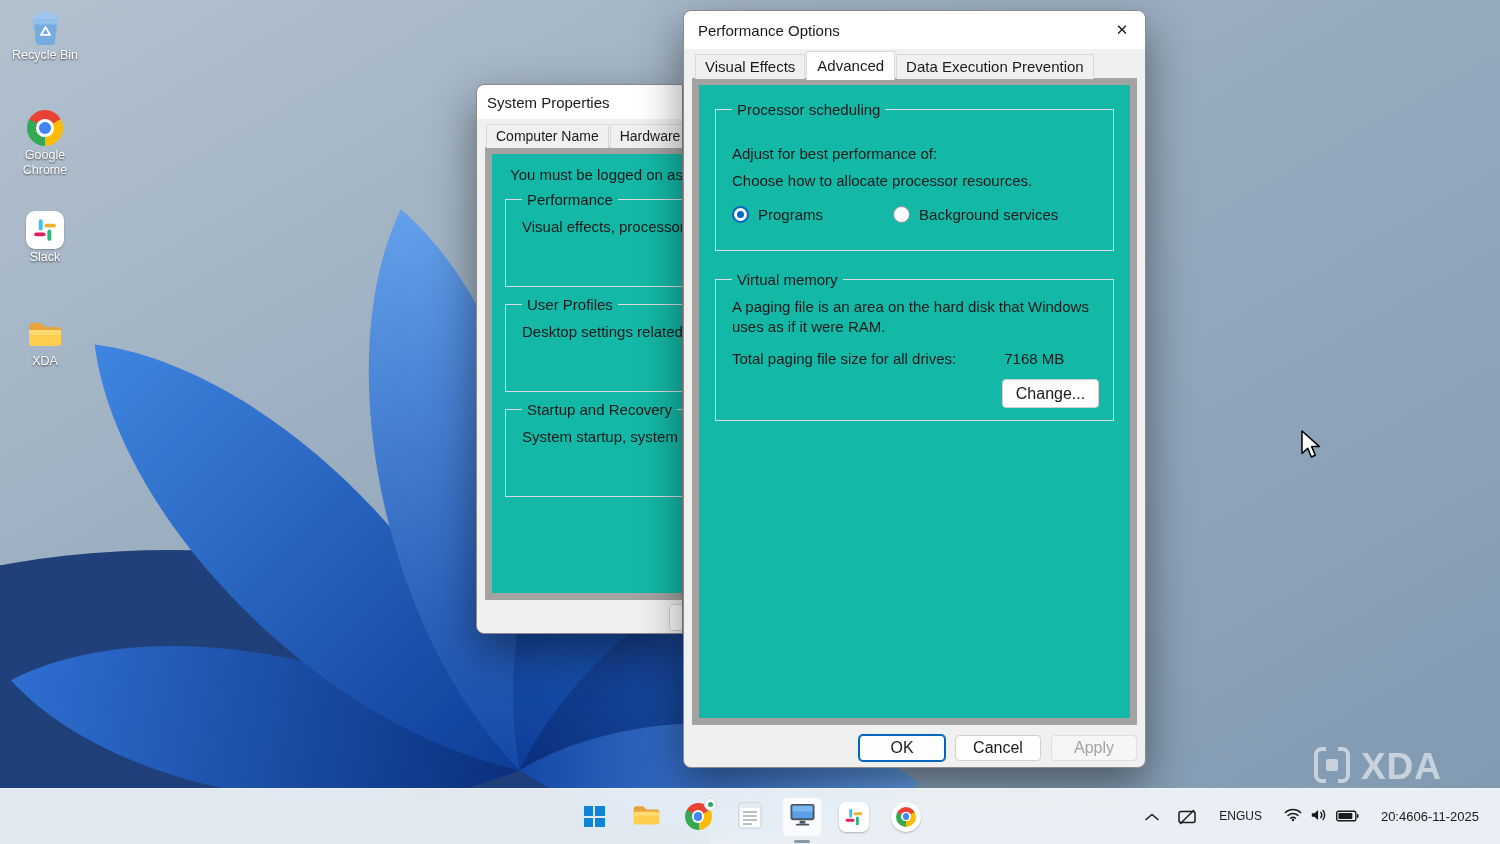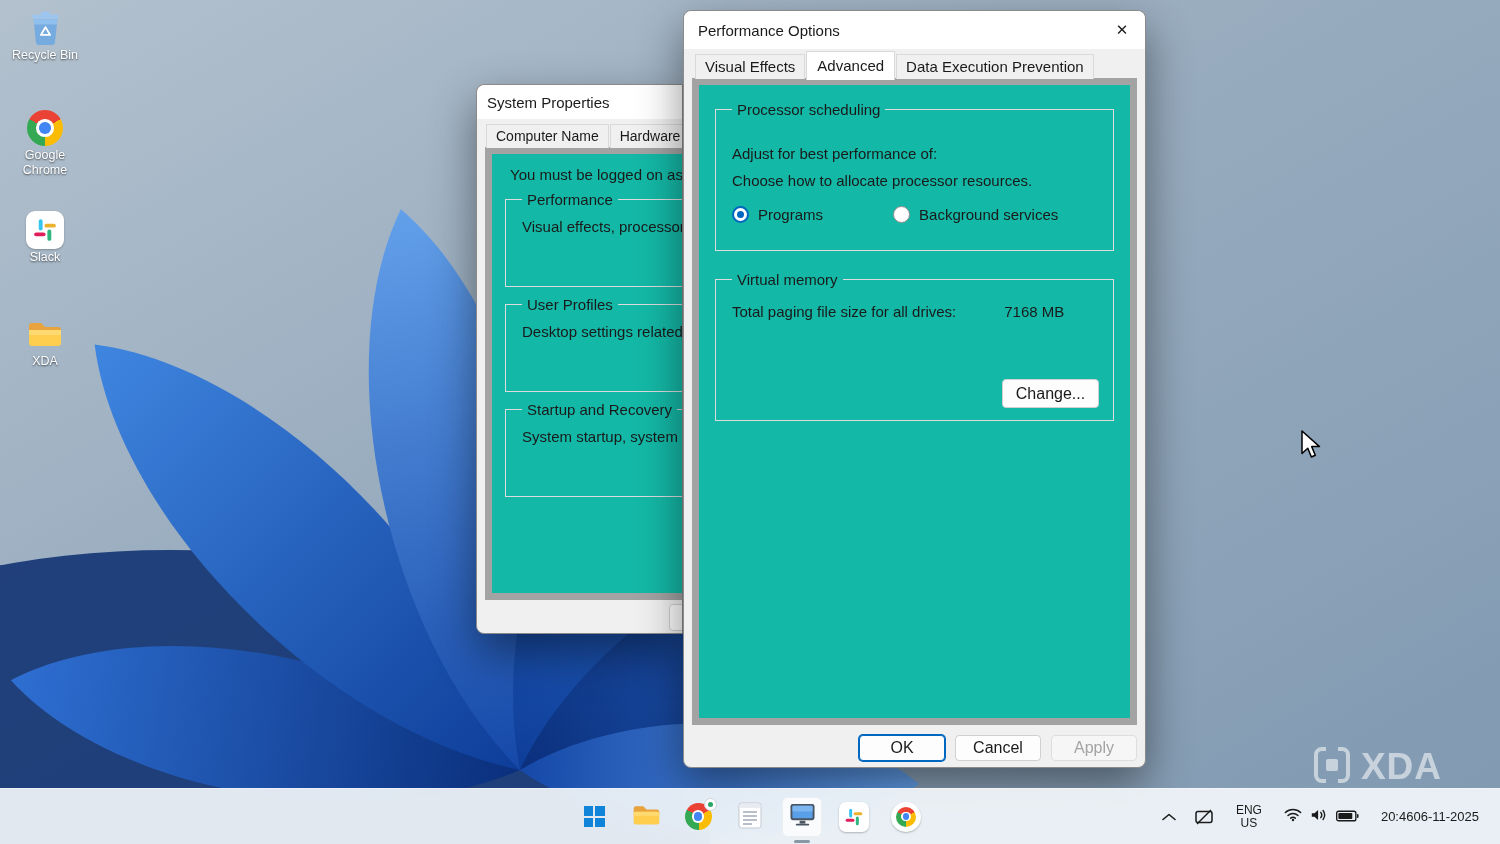--- a/index.html
+++ b/index.html
@@ -91,21 +91,21 @@
   .tb-icon.active { background:rgba(255,255,255,.78); box-shadow:inset 0 0 0 1px rgba(0,0,0,.05); }
   .pill { position:absolute; left:50%; transform:translateX(-50%); bottom:-6px; width:16px; height:3px; border-radius:2px; background:#8a97a5; }
   .win-logo { width:21px; height:21px; display:grid; grid-template-columns:1fr 1fr; grid-template-rows:1fr 1fr; gap:2px; }
   .win-logo i { background:#0f84d8; }
   .badge { position:absolute; top:1px; right:1px; width:13px; height:13px; border-radius:50%;
            background:#fff; border:1px solid #cfd4da; }
   .badge::after { content:""; position:absolute; inset:3px; border-radius:50%; background:#27a768; }
 
   .tb-tray { position:absolute; right:6px; top:0; bottom:0; display:flex; align-items:center; }
   .tray-item { padding:6px 9px; border-radius:4px; display:flex; align-items:center; justify-content:center; }
-  .tray-item.lang { flex-direction:column; font-size:12px; line-height:13px; margin:0 4px; }
+  .tray-item.lang { flex-direction:row; font-size:12px; line-height:13px; margin:0 4px; }
   .tray-item.sys { gap:8px; }
   .tray-item.clock { flex-direction:row; align-items:flex-end; font-size:13px; line-height:16px; margin-left:4px; margin-right:6px; }
 
   
   .watermark { position:absolute; right:58px; bottom:56px; z-index:1; display:flex; align-items:center; gap:10px;
                opacity:.55; color:#fff; }
   .wm-text { font-size:37px; font-weight:bold; letter-spacing:1px; }
   .cursor { position:absolute; left:1300px; top:430px; z-index:9; }
 </style>
 </head>
@@ -242,20 +242,21 @@
               <span>Programs</span>
             </label>
             <label class="radio-item second">
               <span class="radio off"></span>
               <span>Background services</span>
             </label>
           </div>
         </fieldset>
         <fieldset class="group vm-group">
           <legend>Virtual memory</legend>
+          <p class="gtext">A paging file is an area on the hard disk that Windows uses as if it were RAM.</p>
           <div class="total-row">
             <span>Total paging file size for all drives:</span>
             <span class="total-val">7168 MB</span>
           </div>
           <button class="btn change">Change...</button>
         </fieldset>
       </div>
     </div>
     <footer class="dlg-footer">
       <button class="btn default">OK</button>

